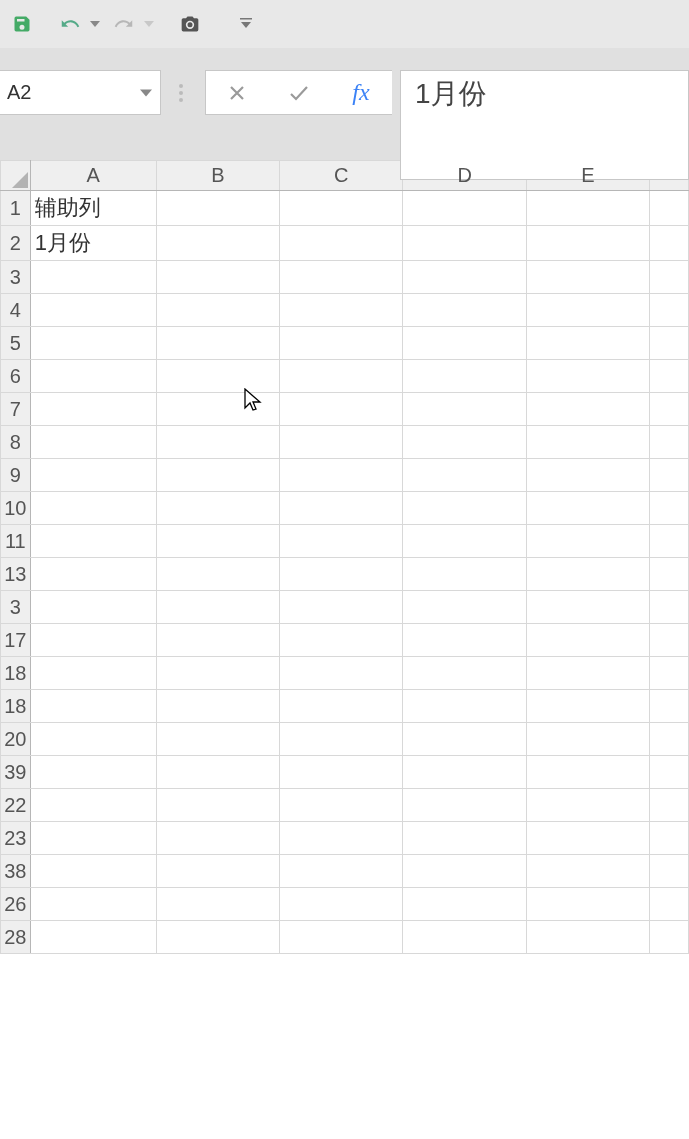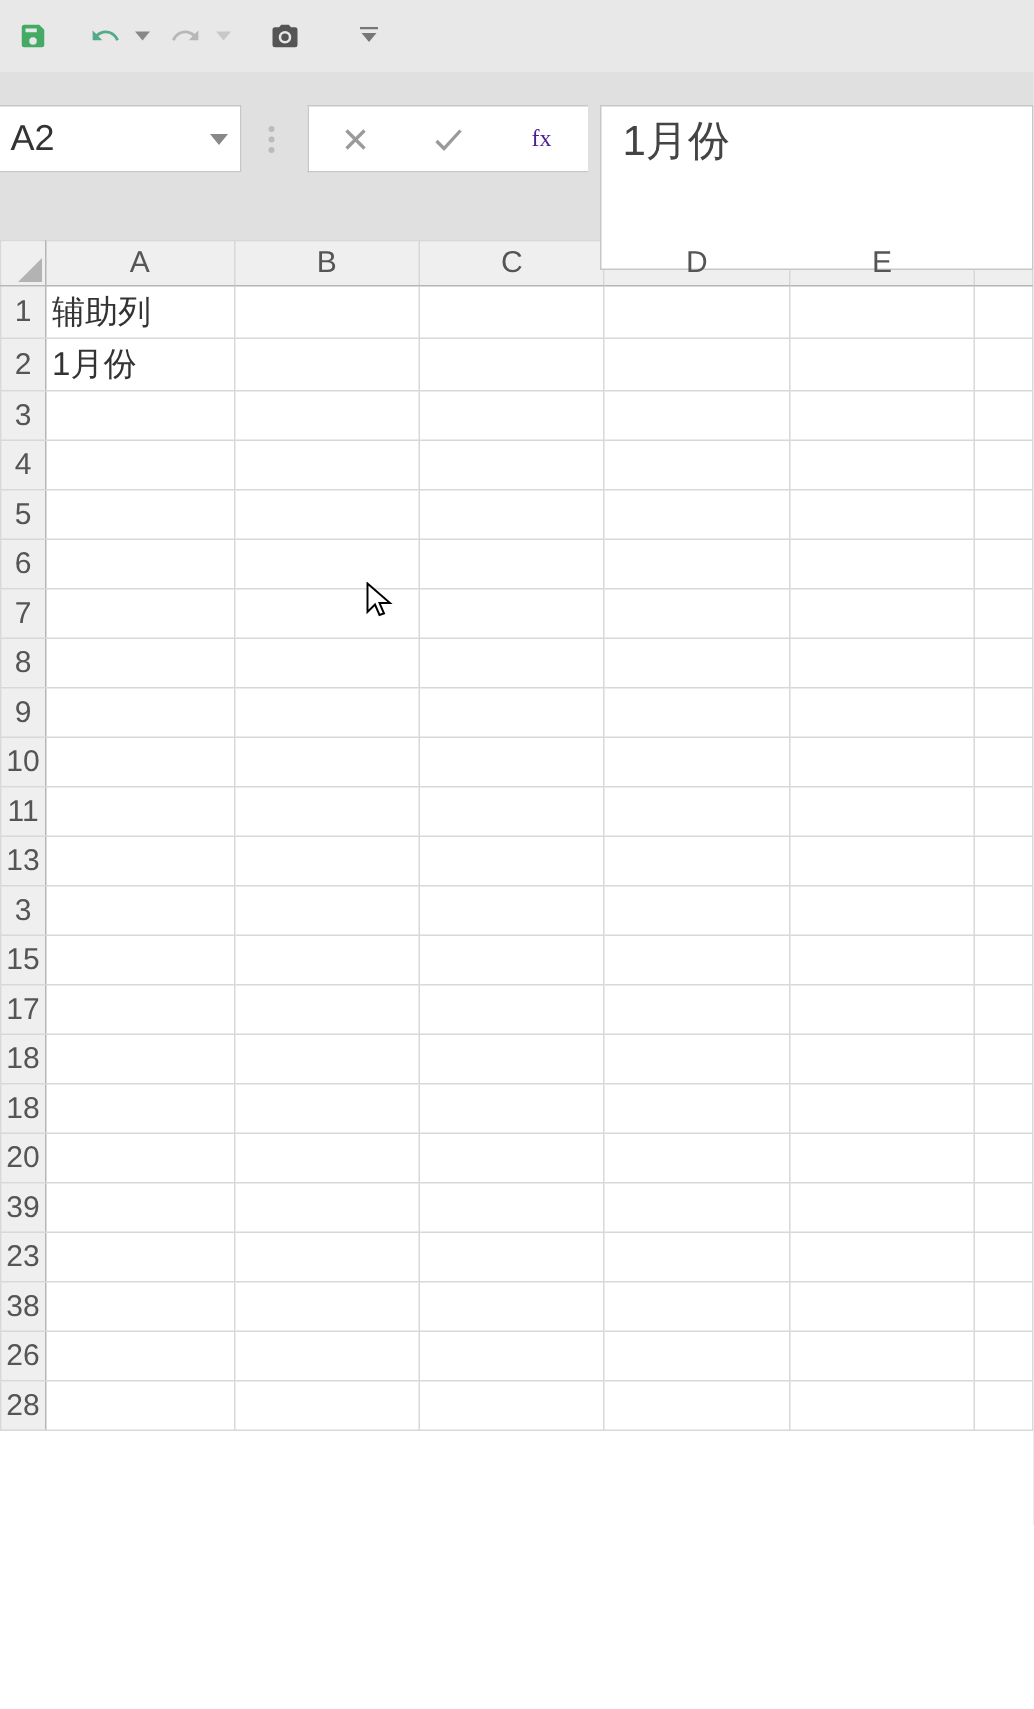--- a/index.html
+++ b/index.html
@@ -49,21 +49,21 @@
       height: 45px;
       background: #ffffff;
       border: 1px solid #c7c7c7;
       display: flex;
       align-items: center;
       padding: 0 8px;
       font-size: 24px;
       color: #333;
       margin-left: -2px;
     }
-    .name-box .txt { flex: 1; font-size: 24px; }
+    .name-box .txt { flex: 1; font-size: 20px; }
     .name-box .drop {
       color: #888;
       font-size: 14px;
       display: flex;
       align-items: center;
     }
     .fb-sep {
       width: 28px;
       height: 45px;
       display: flex;
@@ -237,21 +237,21 @@
     <div class="fb-btn">
       <svg width="18" height="18" viewBox="0 0 18 18">
           <path stroke="#9a9a9a" stroke-width="2.2" fill="none" d="M3 3 L15 15 M15 3 L3 15"></path>
         </svg>
     </div>
     <div class="fb-btn">
       <svg width="22" height="18" viewBox="0 0 22 18">
           <path stroke="#9a9a9a" stroke-width="2.2" fill="none" d="M3 10 L8 15 L19 3"></path>
         </svg>
     </div>
-    <div class="fb-btn" style="font-family:serif;font-size:16px;color:#4c1d95;">
+    <div class="fb-btn" style="font-style:italic;font-family:serif;font-size:24px;color:#3b82f6;">
       fx
     </div>
   </div>
   <div class="fb-input-wrap">
     <span class="fb-input">1月份</span>
   </div>
 </div>
 
 <div class="sheet">
   <table>
@@ -376,29 +376,20 @@
     <tr>
           <th class="row-h">3</th>
           <td class="cell"></td>
           <td class="cell"></td>
           <td class="cell"></td>
           <td class="cell"></td>
           <td class="cell"></td>
           <td class="cell"></td>
         </tr>
     <tr>
-          <th class="row-h">15</th>
-          <td class="cell"></td>
-          <td class="cell"></td>
-          <td class="cell"></td>
-          <td class="cell"></td>
-          <td class="cell"></td>
-          <td class="cell"></td>
-        </tr>
-    <tr>
           <th class="row-h">17</th>
           <td class="cell"></td>
           <td class="cell"></td>
           <td class="cell"></td>
           <td class="cell"></td>
           <td class="cell"></td>
           <td class="cell"></td>
         </tr>
     <tr>
           <th class="row-h">18</th>
@@ -422,20 +413,29 @@
           <th class="row-h">20</th>
           <td class="cell"></td>
           <td class="cell"></td>
           <td class="cell"></td>
           <td class="cell"></td>
           <td class="cell"></td>
           <td class="cell"></td>
         </tr>
     <tr>
           <th class="row-h">39</th>
+          <td class="cell"></td>
+          <td class="cell"></td>
+          <td class="cell"></td>
+          <td class="cell"></td>
+          <td class="cell"></td>
+          <td class="cell"></td>
+        </tr>
+    <tr>
+          <th class="row-h">22</th>
           <td class="cell"></td>
           <td class="cell"></td>
           <td class="cell"></td>
           <td class="cell"></td>
           <td class="cell"></td>
           <td class="cell"></td>
         </tr>
     <tr>
           <th class="row-h">23</th>
           <td class="cell"></td>

